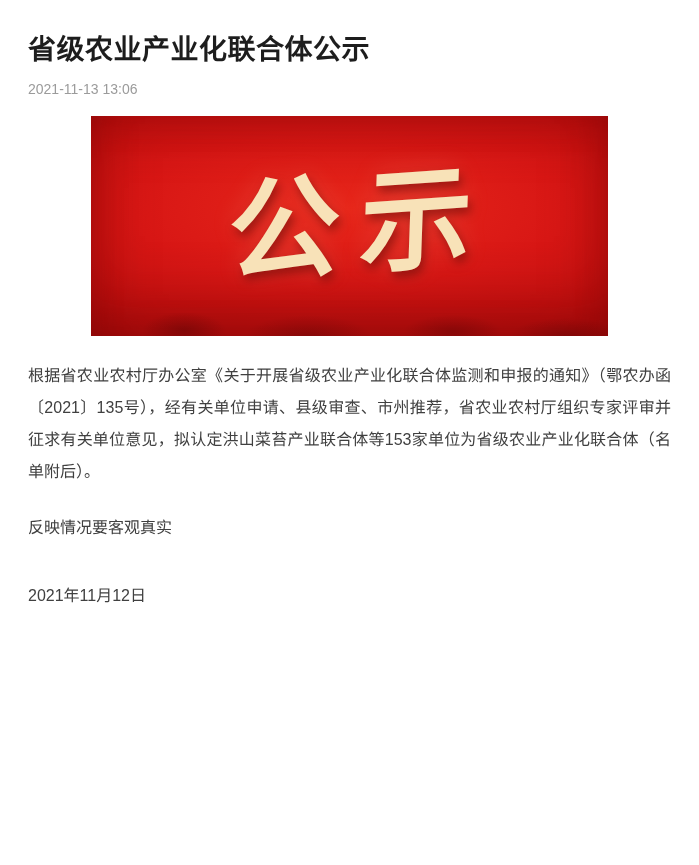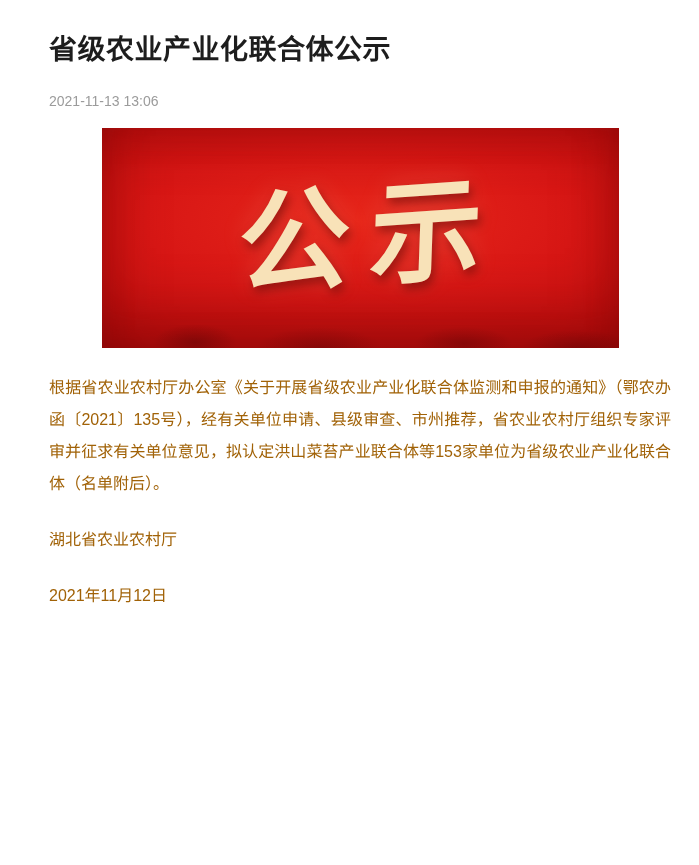--- a/index.html
+++ b/index.html
@@ -7,35 +7,34 @@
     margin: 0;
     padding: 0;
     background: #ffffff;
     font-family: "Liberation Sans", "DejaVu Sans", sans-serif;
   }
   .page {
     width: 699px;
     height: 865px;
     background: #ffffff;
     overflow: hidden;
-    padding-left: 21px;
   }
   .article {
     padding: 34px 28px 0 28px;
   }
   .page-title {
     margin: 0;
     font-size: 28px;
     line-height: 32px;
     font-weight: 700;
     color: #1d1d1d;
     letter-spacing: 0.5px;
   }
   .publish-date {
-    margin-top: 26px;
+    margin-top: 14px;
     font-size: 14px;
     line-height: 18px;
     color: #9b9b9b;
     font-weight: 400;
   }
   .banner {
     position: relative;
     width: 517px;
     height: 220px;
     margin: 18px auto 0 auto;
@@ -76,42 +75,42 @@
     text-shadow:
       3px 6px 10px rgba(100, 10, 5, 0.55),
       0 0 26px rgba(255, 230, 190, 0.18);
     white-space: nowrap;
     user-select: none;
   }
   .body-text p {
     margin: 24px 0;
     font-size: 16px;
     line-height: 32px;
-    color: #a16207;
+    color: #404040;
     text-align: justify;
     word-break: break-all;
   }
   .body-text p.signature-date {
-    margin-top: 24px;
+    margin-top: 36px;
   }
 </style>
 </head>
 <body>
 
 <div class="page">
   <div class="article">
 
     <h1 class="page-title">省级农业产业化联合体公示</h1>
 
     <div class="publish-date">2021-11-13 13:06</div>
 
     <div class="banner">
       <span class="banner-text">公示</span>
     </div>
 
     <div class="body-text">
       <p>根据省农业农村厅办公室《关于开展省级农业产业化联合体监测和申报的通知》（鄂农办函〔2021〕135号），经有关单位申请、县级审查、市州推荐，省农业农村厅组织专家评审并征求有关单位意见，拟认定洪山菜苔产业联合体等153家单位为省级农业产业化联合体（名单附后）。</p>
-      <p>湖北省农业农村厅</p>
+      <p>反映情况要客观真实</p>
       <p class="signature-date">2021年11月12日</p>
     </div>
 
   </div>
 </div>
 
 </body></html>

